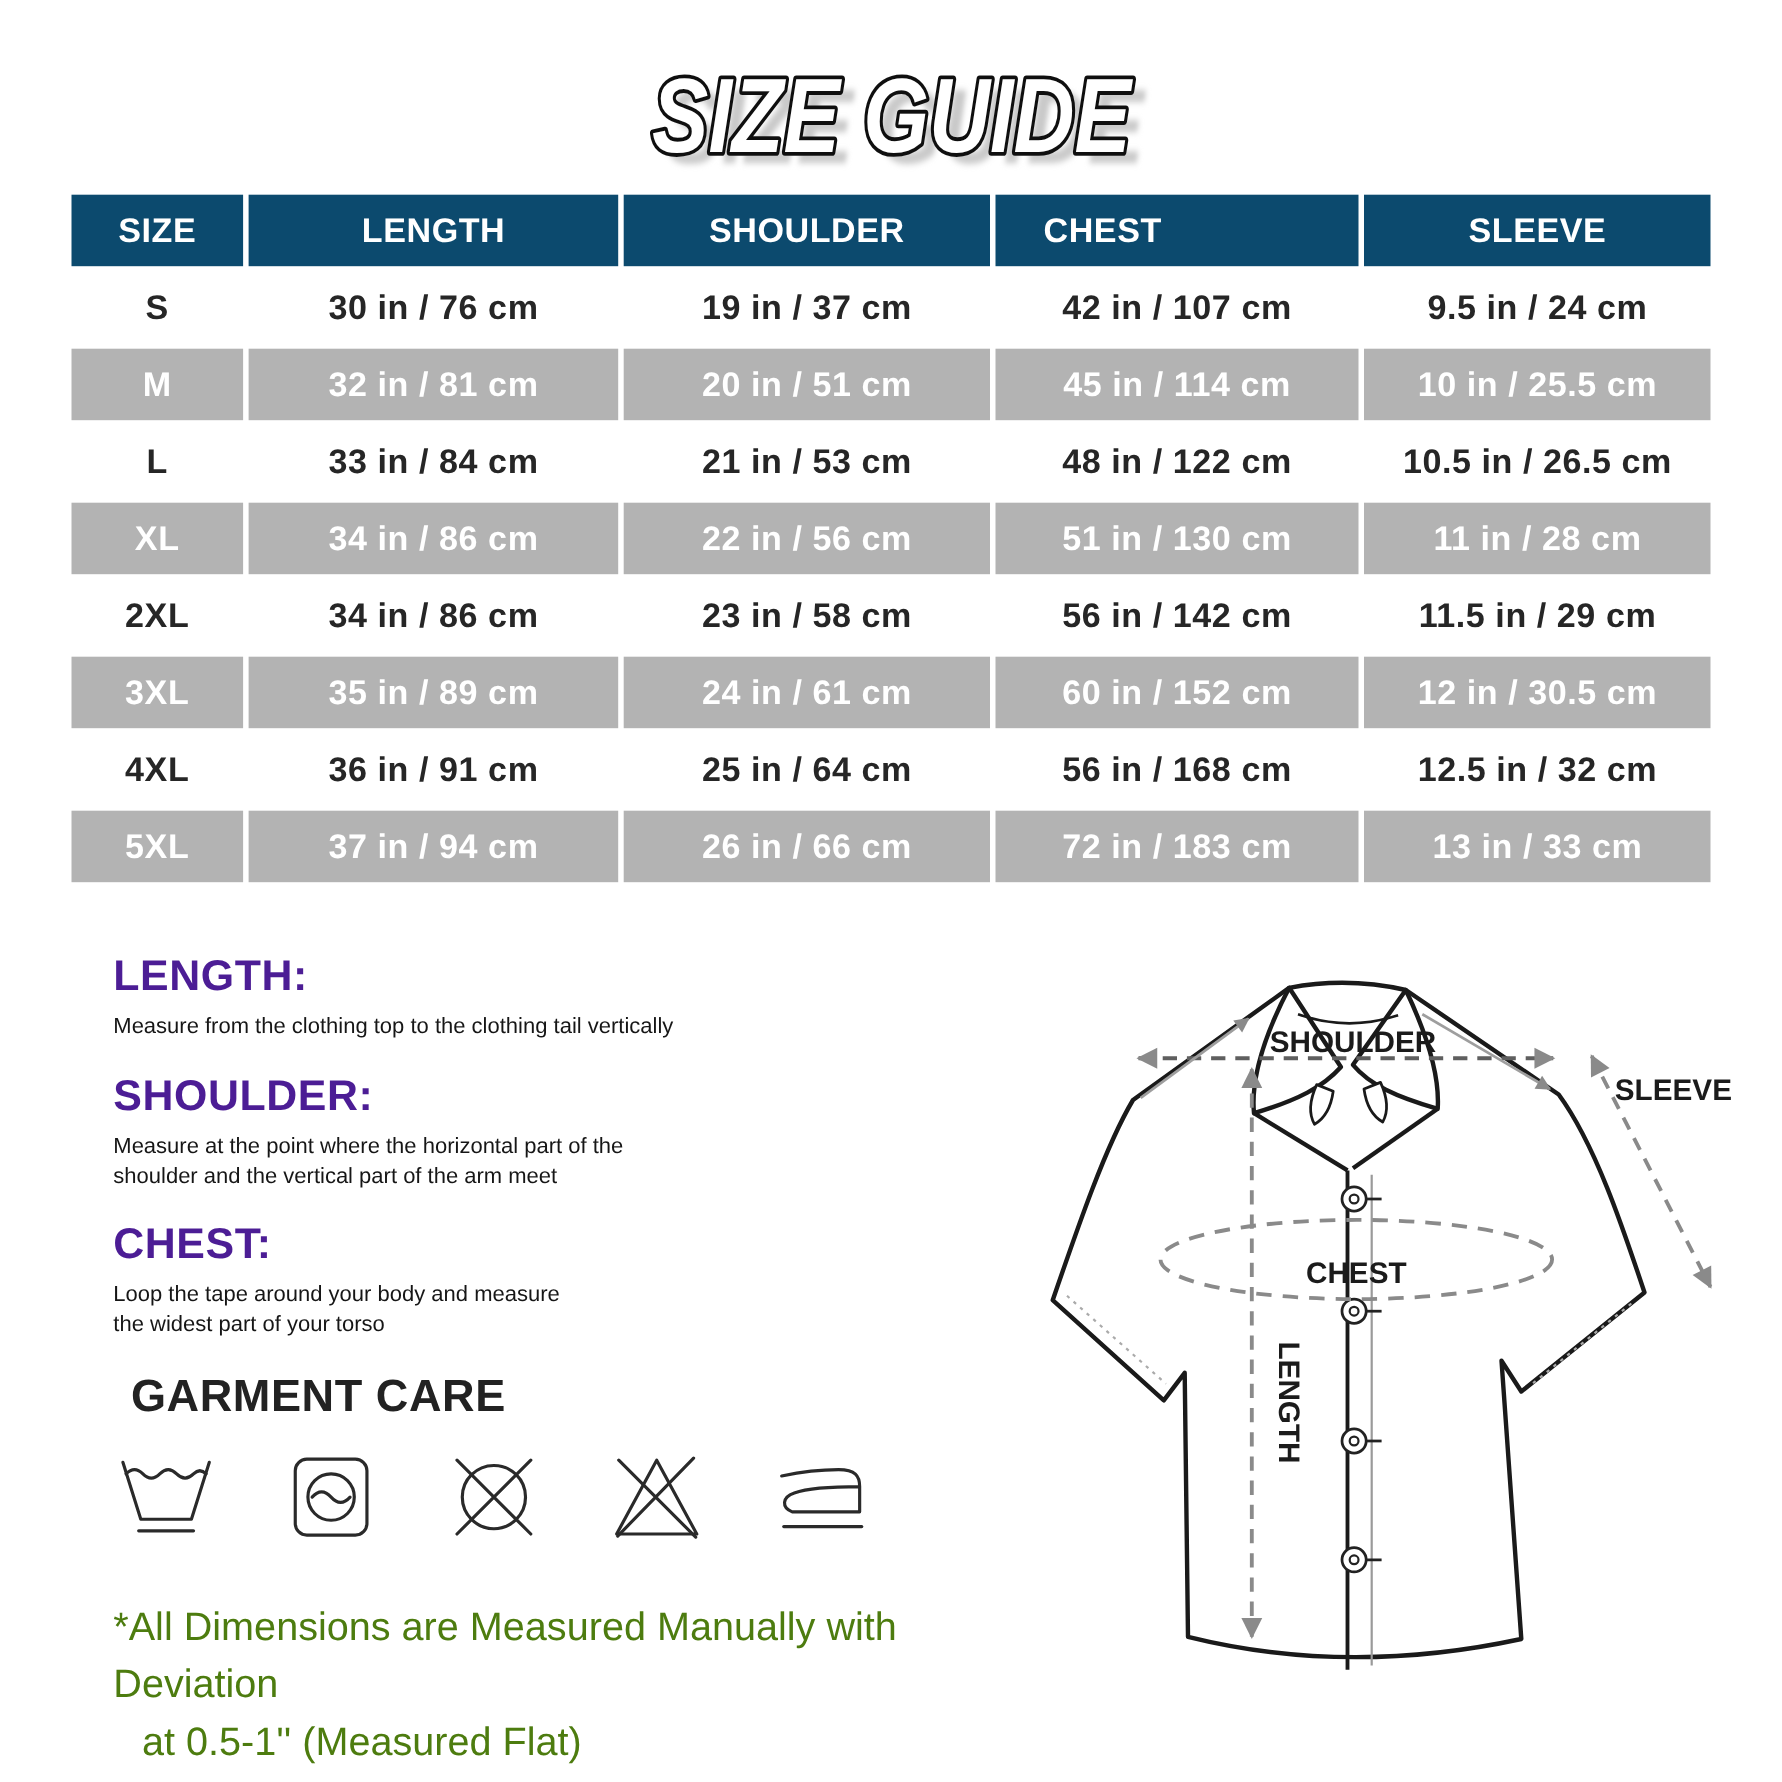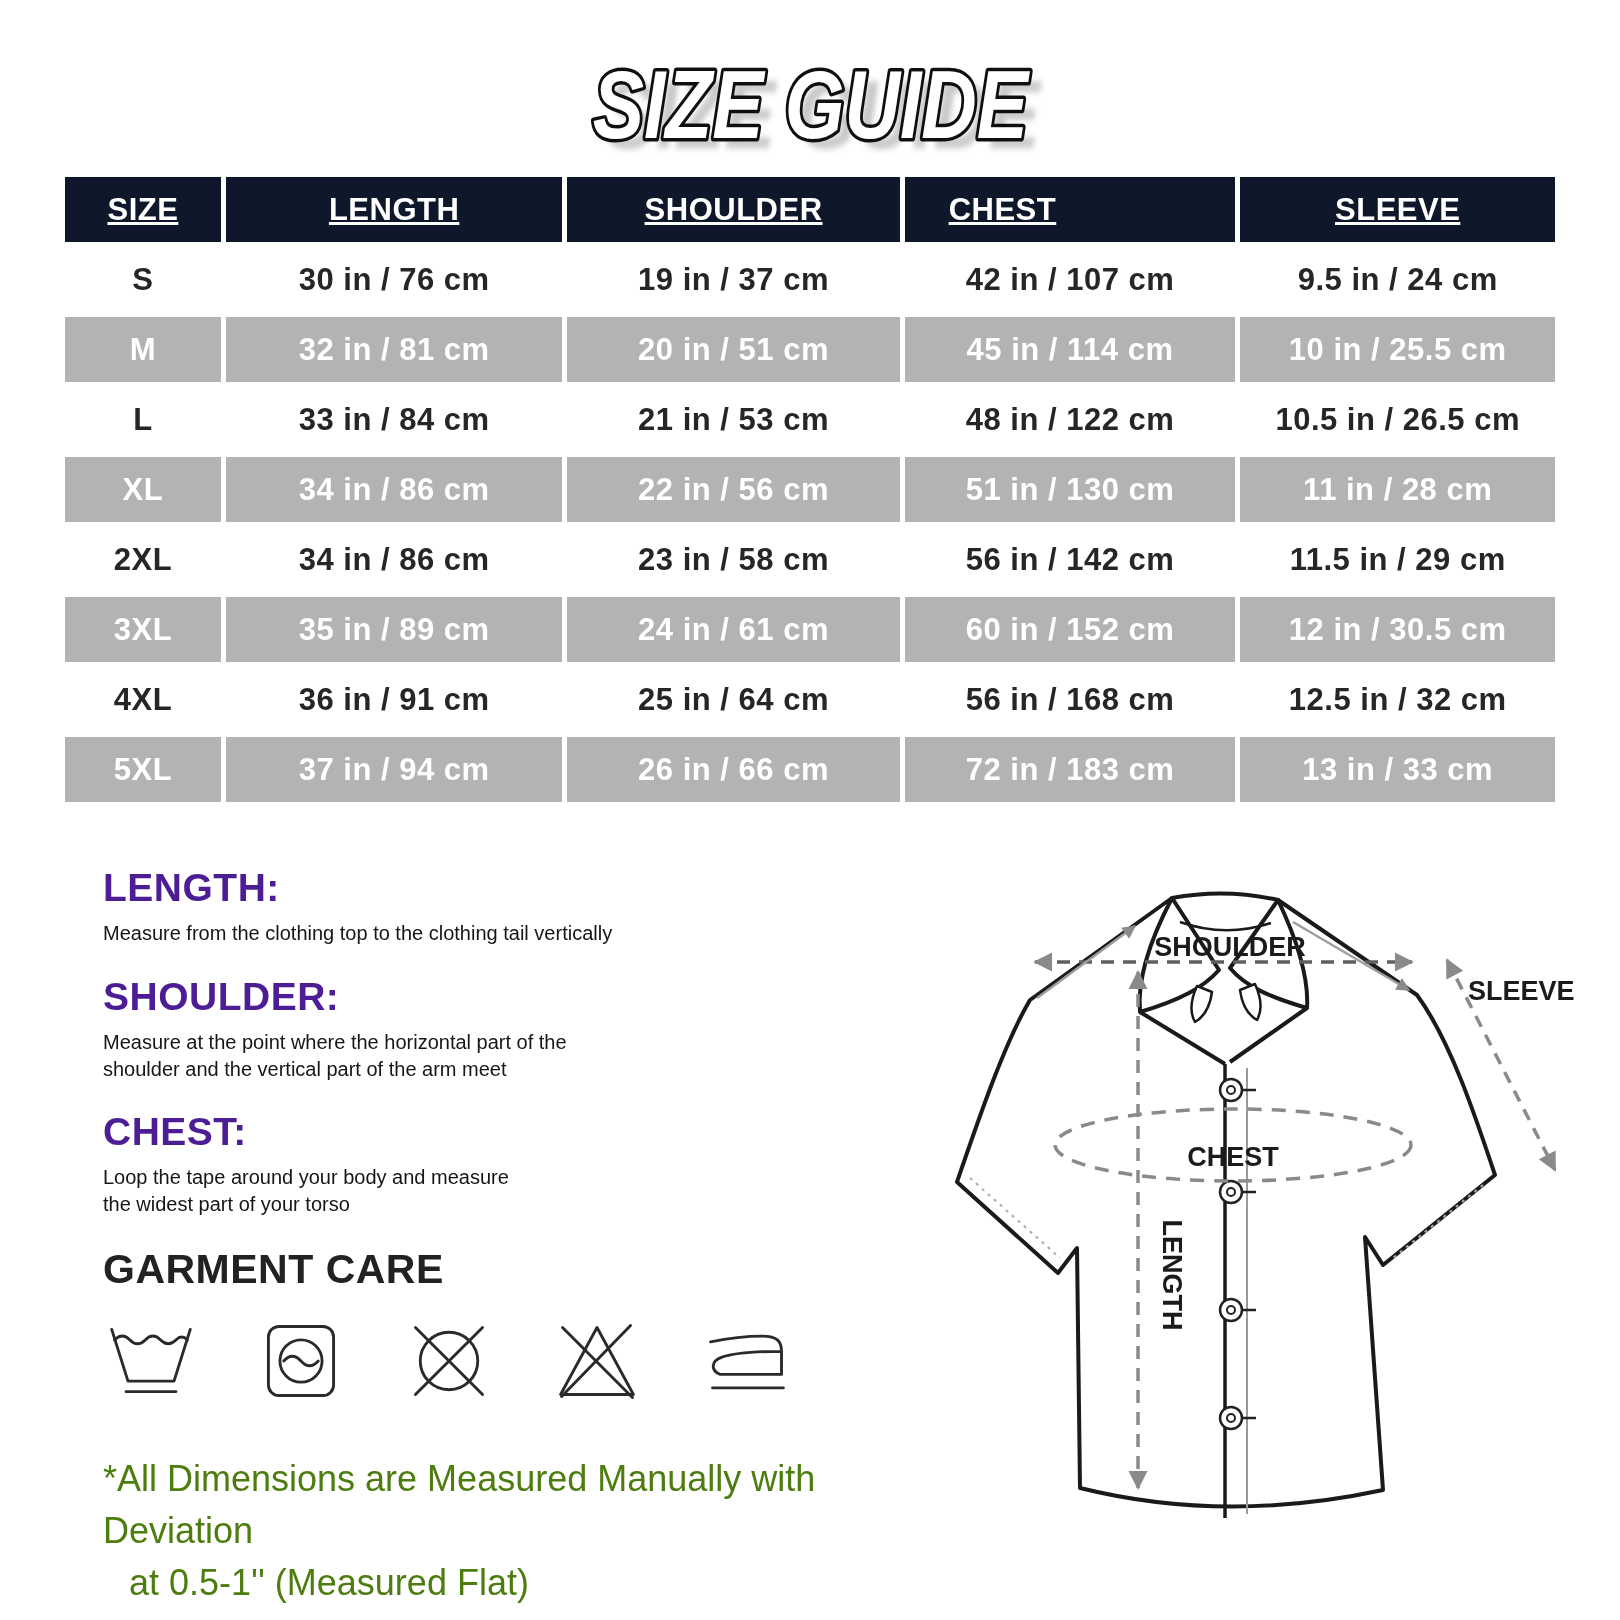--- a/index.html
+++ b/index.html
@@ -7,30 +7,30 @@
         font-family:"Liberation Sans",sans-serif;color:#1c1c1c;overflow:hidden;}
 
   
   .title-svg{position:absolute;left:0;top:30px;}
 
   
   .size-table{position:absolute;left:60px;top:172px;width:1500px;
               border-collapse:separate;border-spacing:5px;table-layout:fixed;}
   .size-table th,.size-table td{height:65px;padding:0;text-align:center;vertical-align:middle;
               font-weight:bold;font-size:31px;letter-spacing:.5px;}
-  .size-table thead th{background:#0f172a;color:#ffffff;text-decoration:underline;}
+  .size-table thead th{background:#0c4a6e;color:#ffffff;}
   .size-table thead th.align-left{text-align:left;padding-left:44px;}
   .size-table tr.white th,.size-table tr.white td{background:#ffffff;color:#262626;}
   .size-table tr.gray th,.size-table tr.gray td{background:#b3b3b3;color:#ffffff;}
 
   
   .info{position:absolute;left:103px;top:866px;width:840px;}
   .sec-h{font-size:39px;font-weight:bold;color:#4c1d95;margin:0 0 10px 0;letter-spacing:.5px;}
   .sec-p{font-size:20px;line-height:1.34;color:#161616;margin:0 0 28px 0;white-space:pre-line;}
-  .care-h{font-size:41px;font-weight:bold;color:#222;margin:6px 0 22px 0;letter-spacing:.5px;}
+  .care-h{font-size:41px;font-weight:bold;color:#222;margin:6px 0 22px 16px;letter-spacing:.5px;}
   .care-row{display:flex;align-items:flex-end;gap:56px;margin:0 0 46px 0;}
   .care-row svg{display:block;}
   .disc{font-size:36px;line-height:1.45;color:#4d7c0f;margin:0;}
   .disc .indent{margin-left:26px;display:block;}
 
   
   .shirt-svg{position:absolute;left:925px;top:860px;}
   .diag-label{font-family:"Liberation Sans",sans-serif;font-weight:bold;font-size:27px;fill:#1b1b1b;}
 </style>
 </head>

